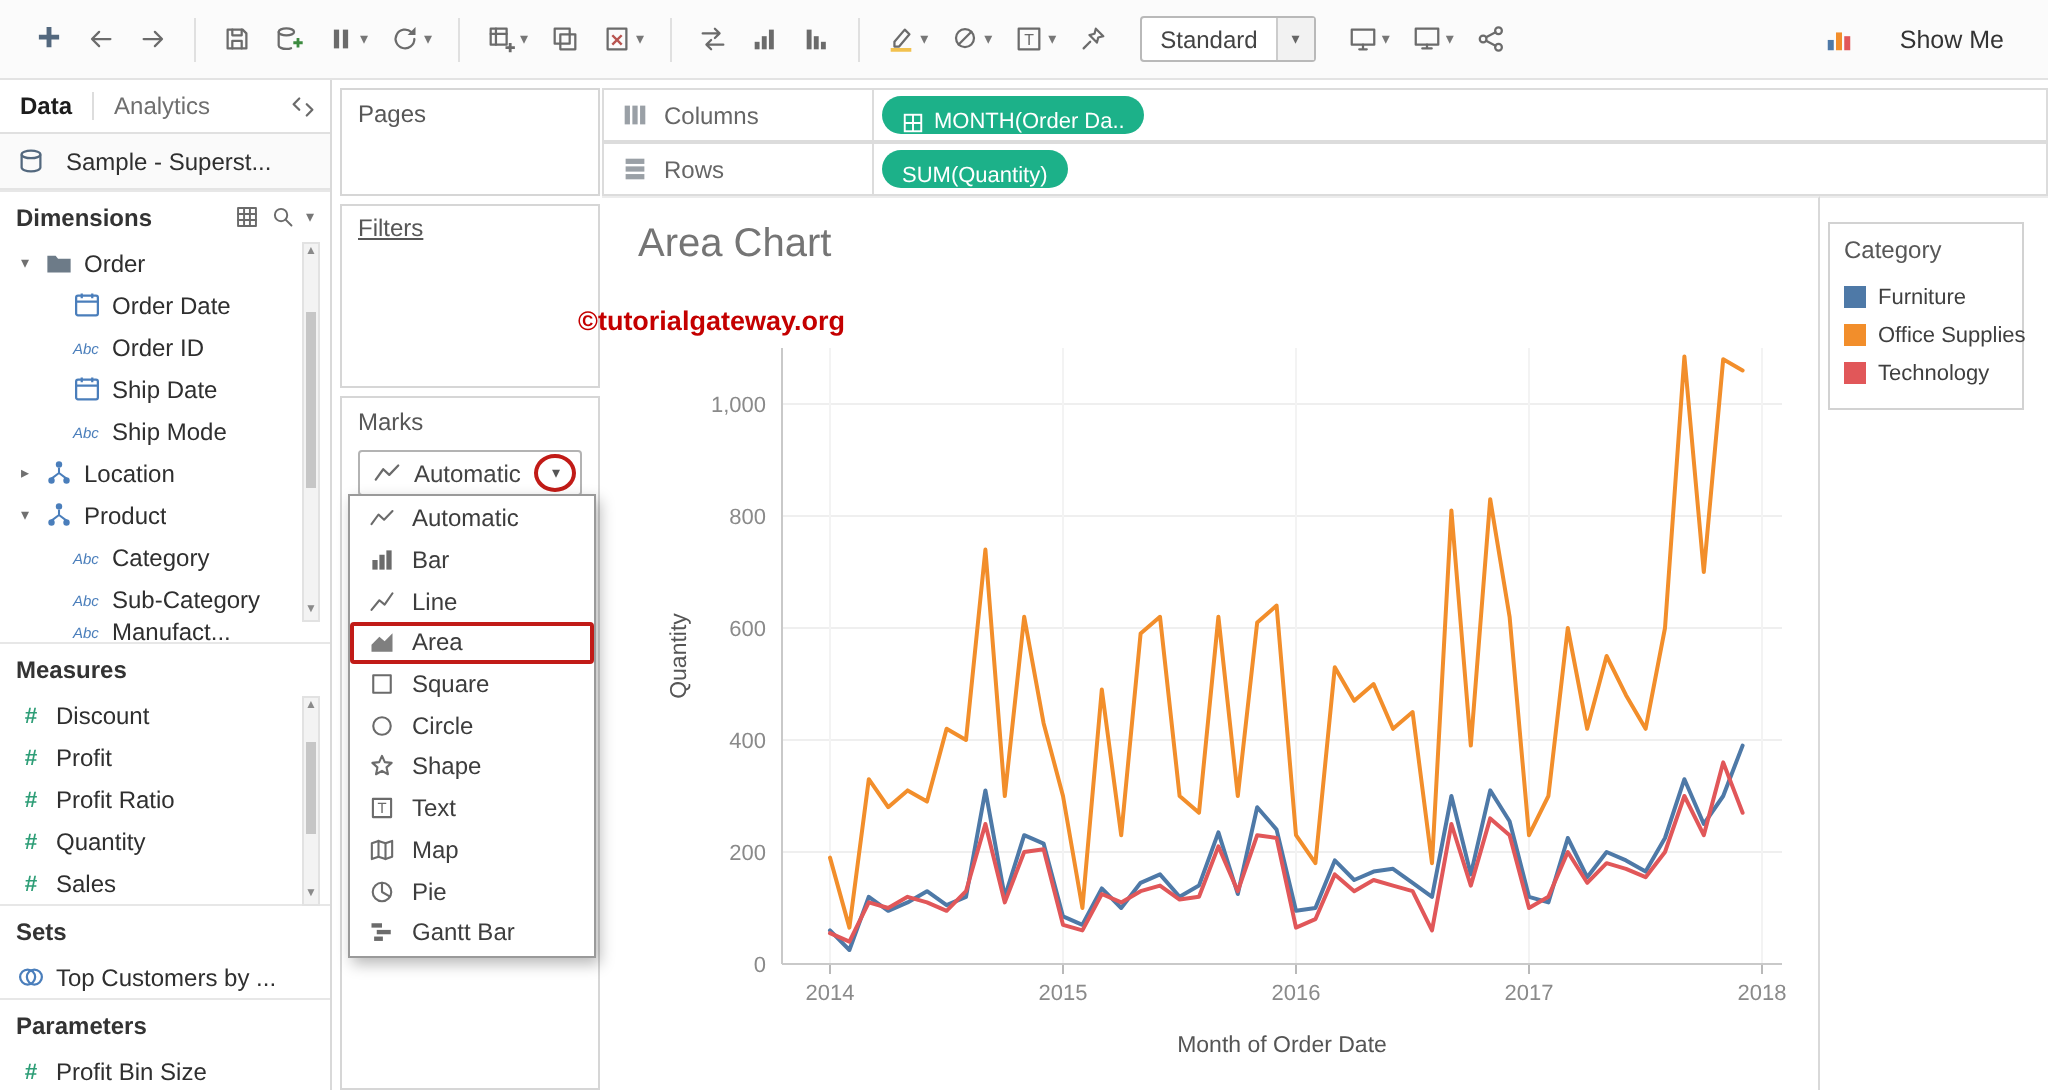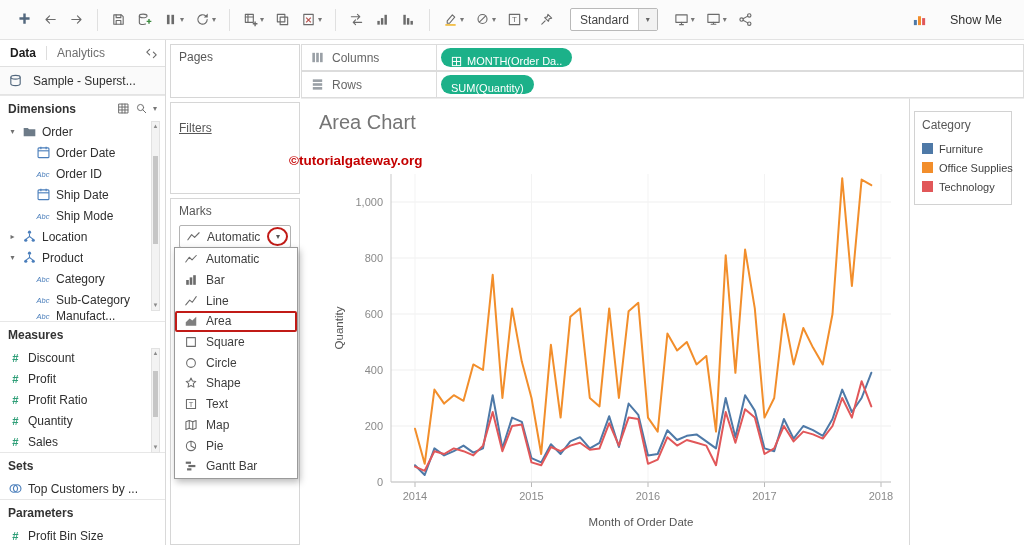--- a/index.html
+++ b/index.html
@@ -40,21 +40,21 @@
   .row{height:21px;display:flex;align-items:center;gap:5px;padding-right:16px;white-space:nowrap;}
   .row .expander{width:9px;font-size:8px;color:#707070;text-align:center;flex:0 0 auto;}
   .row .lbl{overflow:hidden;text-overflow:ellipsis;color:#2f2f2f;}
   .clipped{height:11px;overflow:hidden;}
   .vscroll{position:absolute;width:9px;background:#f3f3f3;border:1px solid #e2e2e2;}
   .vthumb{position:absolute;left:1px;width:5px;background:#c6c6c6;}
   .varrow{position:absolute;left:0;width:100%;text-align:center;font-size:6px;color:#8a8a8a;line-height:9px;}
   
   .card{position:absolute;background:#fff;border:1px solid #d6d6d6;color:#575757;}
   #card-pages{left:170px;top:44px;width:130px;height:54px;padding:5px 8px;}
-  #card-filters{left:170px;top:102px;width:130px;height:92px;padding:18px 8px;text-decoration:underline;}
+  #card-filters{left:170px;top:102px;width:130px;height:92px;padding:4px 8px;text-decoration:underline;}
   #card-marks{left:170px;top:198px;width:130px;height:347px;padding:5px 8px;}
   .marks-dd{margin-top:7px;height:23px;border:1px solid #b3b3b3;border-radius:2px;display:flex;align-items:center;gap:6px;
     padding:0 6px;position:relative;background:#fff;color:#444;}
   .dd-caret{margin-left:auto;font-size:8px;color:#555;position:relative;width:12px;text-align:center;}
   .anno-circle{position:absolute;left:-5px;top:-5px;width:21px;height:19px;border:2px solid var(--anno);border-radius:50%;}
   .marks-menu{position:absolute;left:174px;top:247px;width:124px;background:#fff;border:1px solid #9a9a9a;
     box-shadow:2px 3px 7px rgba(0,0,0,.28);z-index:30;padding:1px 0;}
   .menu-item{height:20.7px;display:flex;align-items:center;gap:8px;padding:0 4px 0 9px;color:#3d3d3d;position:relative;}
   .menu-item .ic{width:14px;height:14px;}
   .menu-item .hl{position:absolute;inset:0;border:2px solid var(--anno);border-radius:2px;pointer-events:none;}

